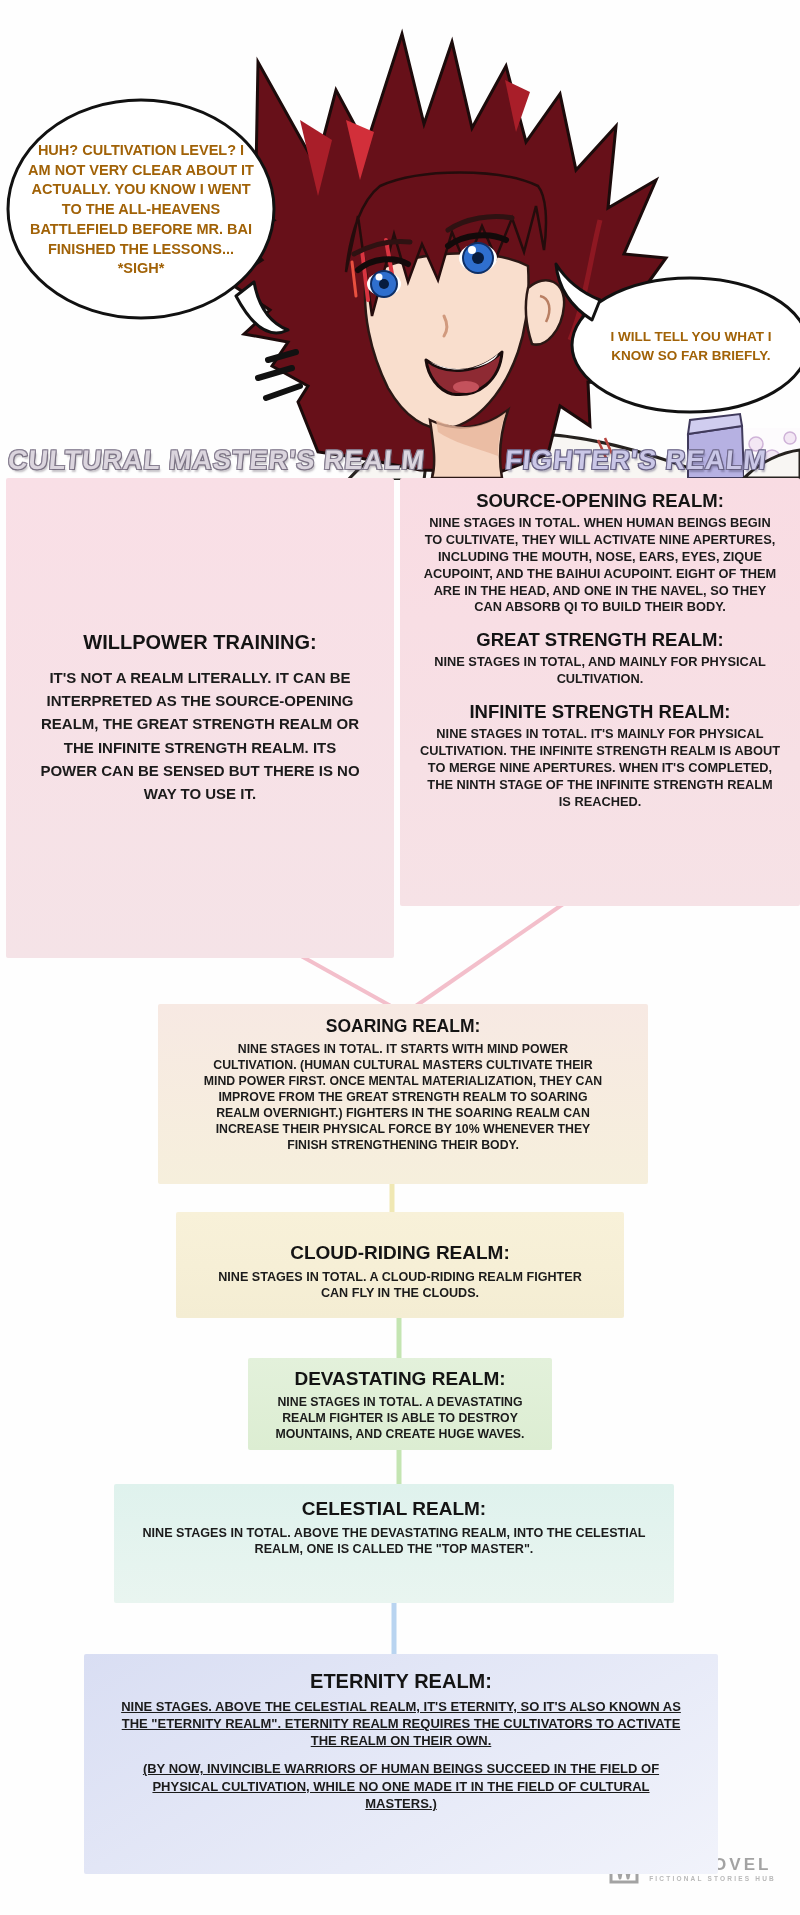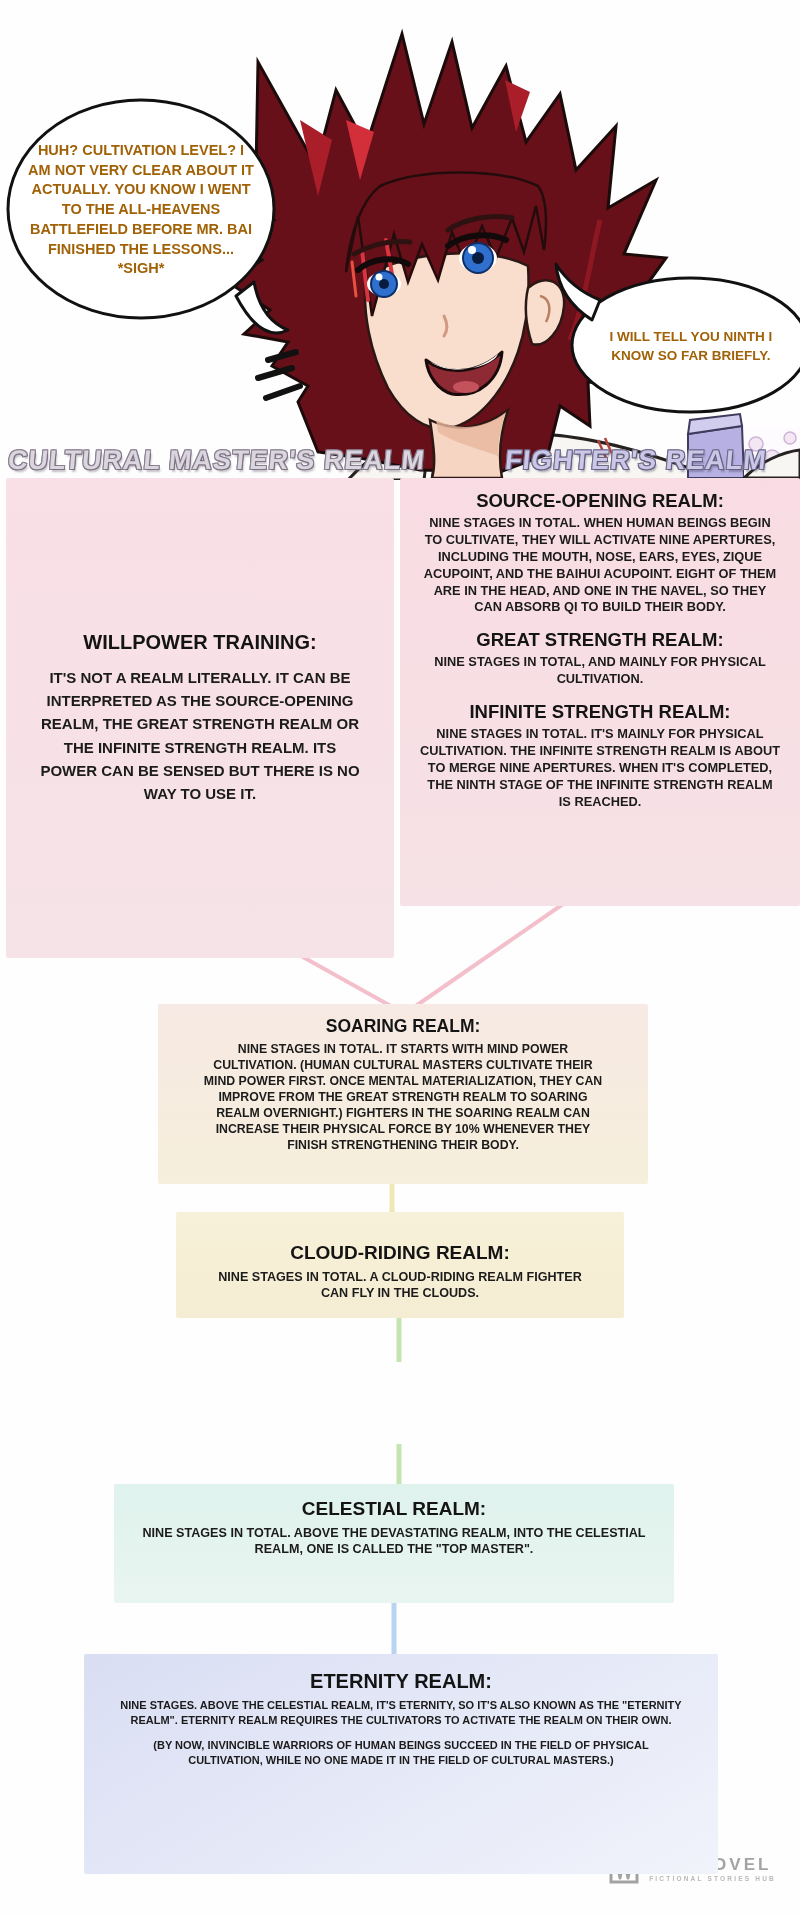--- a/index.html
+++ b/index.html
@@ -78,21 +78,21 @@
   .box.eternity{
     left:84px;top:1654px;width:634px;height:220px;
     background:linear-gradient(150deg,#d9def3,#f1f3fb);
     padding:16px 36px 12px;box-sizing:border-box;
   }
   .flow-title{font-size:19px;font-weight:700;margin-bottom:5px;color:#141414;}
   .box.soaring .flow-title{font-size:17.5px;}
   .box.eternity .flow-title{font-size:20px;}
   .flow-body{font-size:12.3px;line-height:1.3;font-weight:700;}
   .box.cloud .flow-body,.box.celestial .flow-body{font-size:12.6px;}
-  .box.eternity .flow-body{font-size:11px;line-height:1.32;}
+  .box.eternity .flow-body{font-size:13px;line-height:1.32;text-decoration:underline;}
   .box.eternity .flow-body + .flow-body{margin-top:11px;}
 
   
   .watermark{position:absolute;right:24px;top:1852px;display:flex;align-items:center;gap:8px;z-index:2;}
   .watermark .wordmark{display:flex;flex-direction:column;line-height:1;}
   .watermark .brand{font-size:17px;font-weight:700;letter-spacing:3px;color:#a3a3a3;}
   .watermark .tagline{font-size:6.5px;letter-spacing:2.2px;color:#b9b9b9;margin-top:3px;font-weight:700;}
 </style>
 </head>
 <body>
@@ -188,21 +188,21 @@
   </svg>
 
   <svg class="abs" style="left:0;top:0;z-index:5;" width="800" height="480" viewBox="0 0 800 480">
     <ellipse cx="141" cy="209" rx="133" ry="109" fill="#ffffff" stroke="#111111" stroke-width="3"></ellipse>
     <path d="M236,296 C254,330 272,338 288,330 C268,322 258,304 254,282 Z" fill="#ffffff" stroke="#111111" stroke-width="3" stroke-linejoin="round"></path>
     <ellipse cx="690" cy="345" rx="118" ry="67" fill="#ffffff" stroke="#111111" stroke-width="3"></ellipse>
     <path d="M600,300 C580,292 566,280 556,264 C558,286 570,306 592,320 Z" fill="#ffffff" stroke="#111111" stroke-width="3" stroke-linejoin="round"></path>
   </svg>
 
   <div class="bubble-text left">HUH? CULTIVATION LEVEL? I AM NOT VERY CLEAR ABOUT IT ACTUALLY. YOU KNOW I WENT TO THE ALL-HEAVENS BATTLEFIELD BEFORE MR. BAI FINISHED THE LESSONS... *SIGH*</div>
-  <div class="bubble-text right">I WILL TELL YOU NINTH I KNOW SO FAR BRIEFLY.</div>
+  <div class="bubble-text right">I WILL TELL YOU WHAT I KNOW SO FAR BRIEFLY.</div>
 
   <div class="realm-header left">CULTURAL MASTER'S REALM</div>
   <div class="realm-header right">FIGHTER'S REALM</div>
 
   <div class="box left-col">
     <div class="title">WILLPOWER TRAINING:</div>
     <div class="body">IT'S NOT A REALM LITERALLY. IT CAN BE INTERPRETED AS THE SOURCE-OPENING REALM, THE GREAT STRENGTH REALM OR THE INFINITE STRENGTH REALM. ITS POWER CAN BE SENSED BUT THERE IS NO WAY TO USE IT.</div>
   </div>
 
   <div class="box right-col">
@@ -223,20 +223,24 @@
   <div class="box soaring">
     <div class="flow-title">SOARING REALM:</div>
     <div class="flow-body">NINE STAGES IN TOTAL. IT STARTS WITH MIND POWER CULTIVATION. (HUMAN CULTURAL MASTERS CULTIVATE THEIR MIND POWER FIRST. ONCE MENTAL MATERIALIZATION, THEY CAN IMPROVE FROM THE GREAT STRENGTH REALM TO SOARING REALM OVERNIGHT.) FIGHTERS IN THE SOARING REALM CAN INCREASE THEIR PHYSICAL FORCE BY 10% WHENEVER THEY FINISH STRENGTHENING THEIR BODY.</div>
   </div>
 
   <div class="box cloud">
     <div class="flow-title">CLOUD-RIDING REALM:</div>
     <div class="flow-body">NINE STAGES IN TOTAL. A CLOUD-RIDING REALM FIGHTER CAN FLY IN THE CLOUDS.</div>
   </div>
 
+  <div class="box devastating">
+    <div class="flow-title">DEVASTATING REALM:</div>
+    <div class="flow-body">NINE STAGES IN TOTAL. A DEVASTATING REALM FIGHTER IS ABLE TO DESTROY MOUNTAINS, AND CREATE HUGE WAVES.</div>
+  </div>
 
   <div class="box celestial">
     <div class="flow-title">CELESTIAL REALM:</div>
     <div class="flow-body">NINE STAGES IN TOTAL. ABOVE THE DEVASTATING REALM, INTO THE CELESTIAL REALM, ONE IS CALLED THE "TOP MASTER".</div>
   </div>
 
   <div class="box eternity">
     <div class="flow-title">ETERNITY REALM:</div>
     <div class="flow-body">NINE STAGES. ABOVE THE CELESTIAL REALM, IT'S ETERNITY, SO IT'S ALSO KNOWN AS THE "ETERNITY REALM". ETERNITY REALM REQUIRES THE CULTIVATORS TO ACTIVATE THE REALM ON THEIR OWN.</div>
     <div class="flow-body">(BY NOW, INVINCIBLE WARRIORS OF HUMAN BEINGS SUCCEED IN THE FIELD OF PHYSICAL CULTIVATION, WHILE NO ONE MADE IT IN THE FIELD OF CULTURAL MASTERS.)</div>

